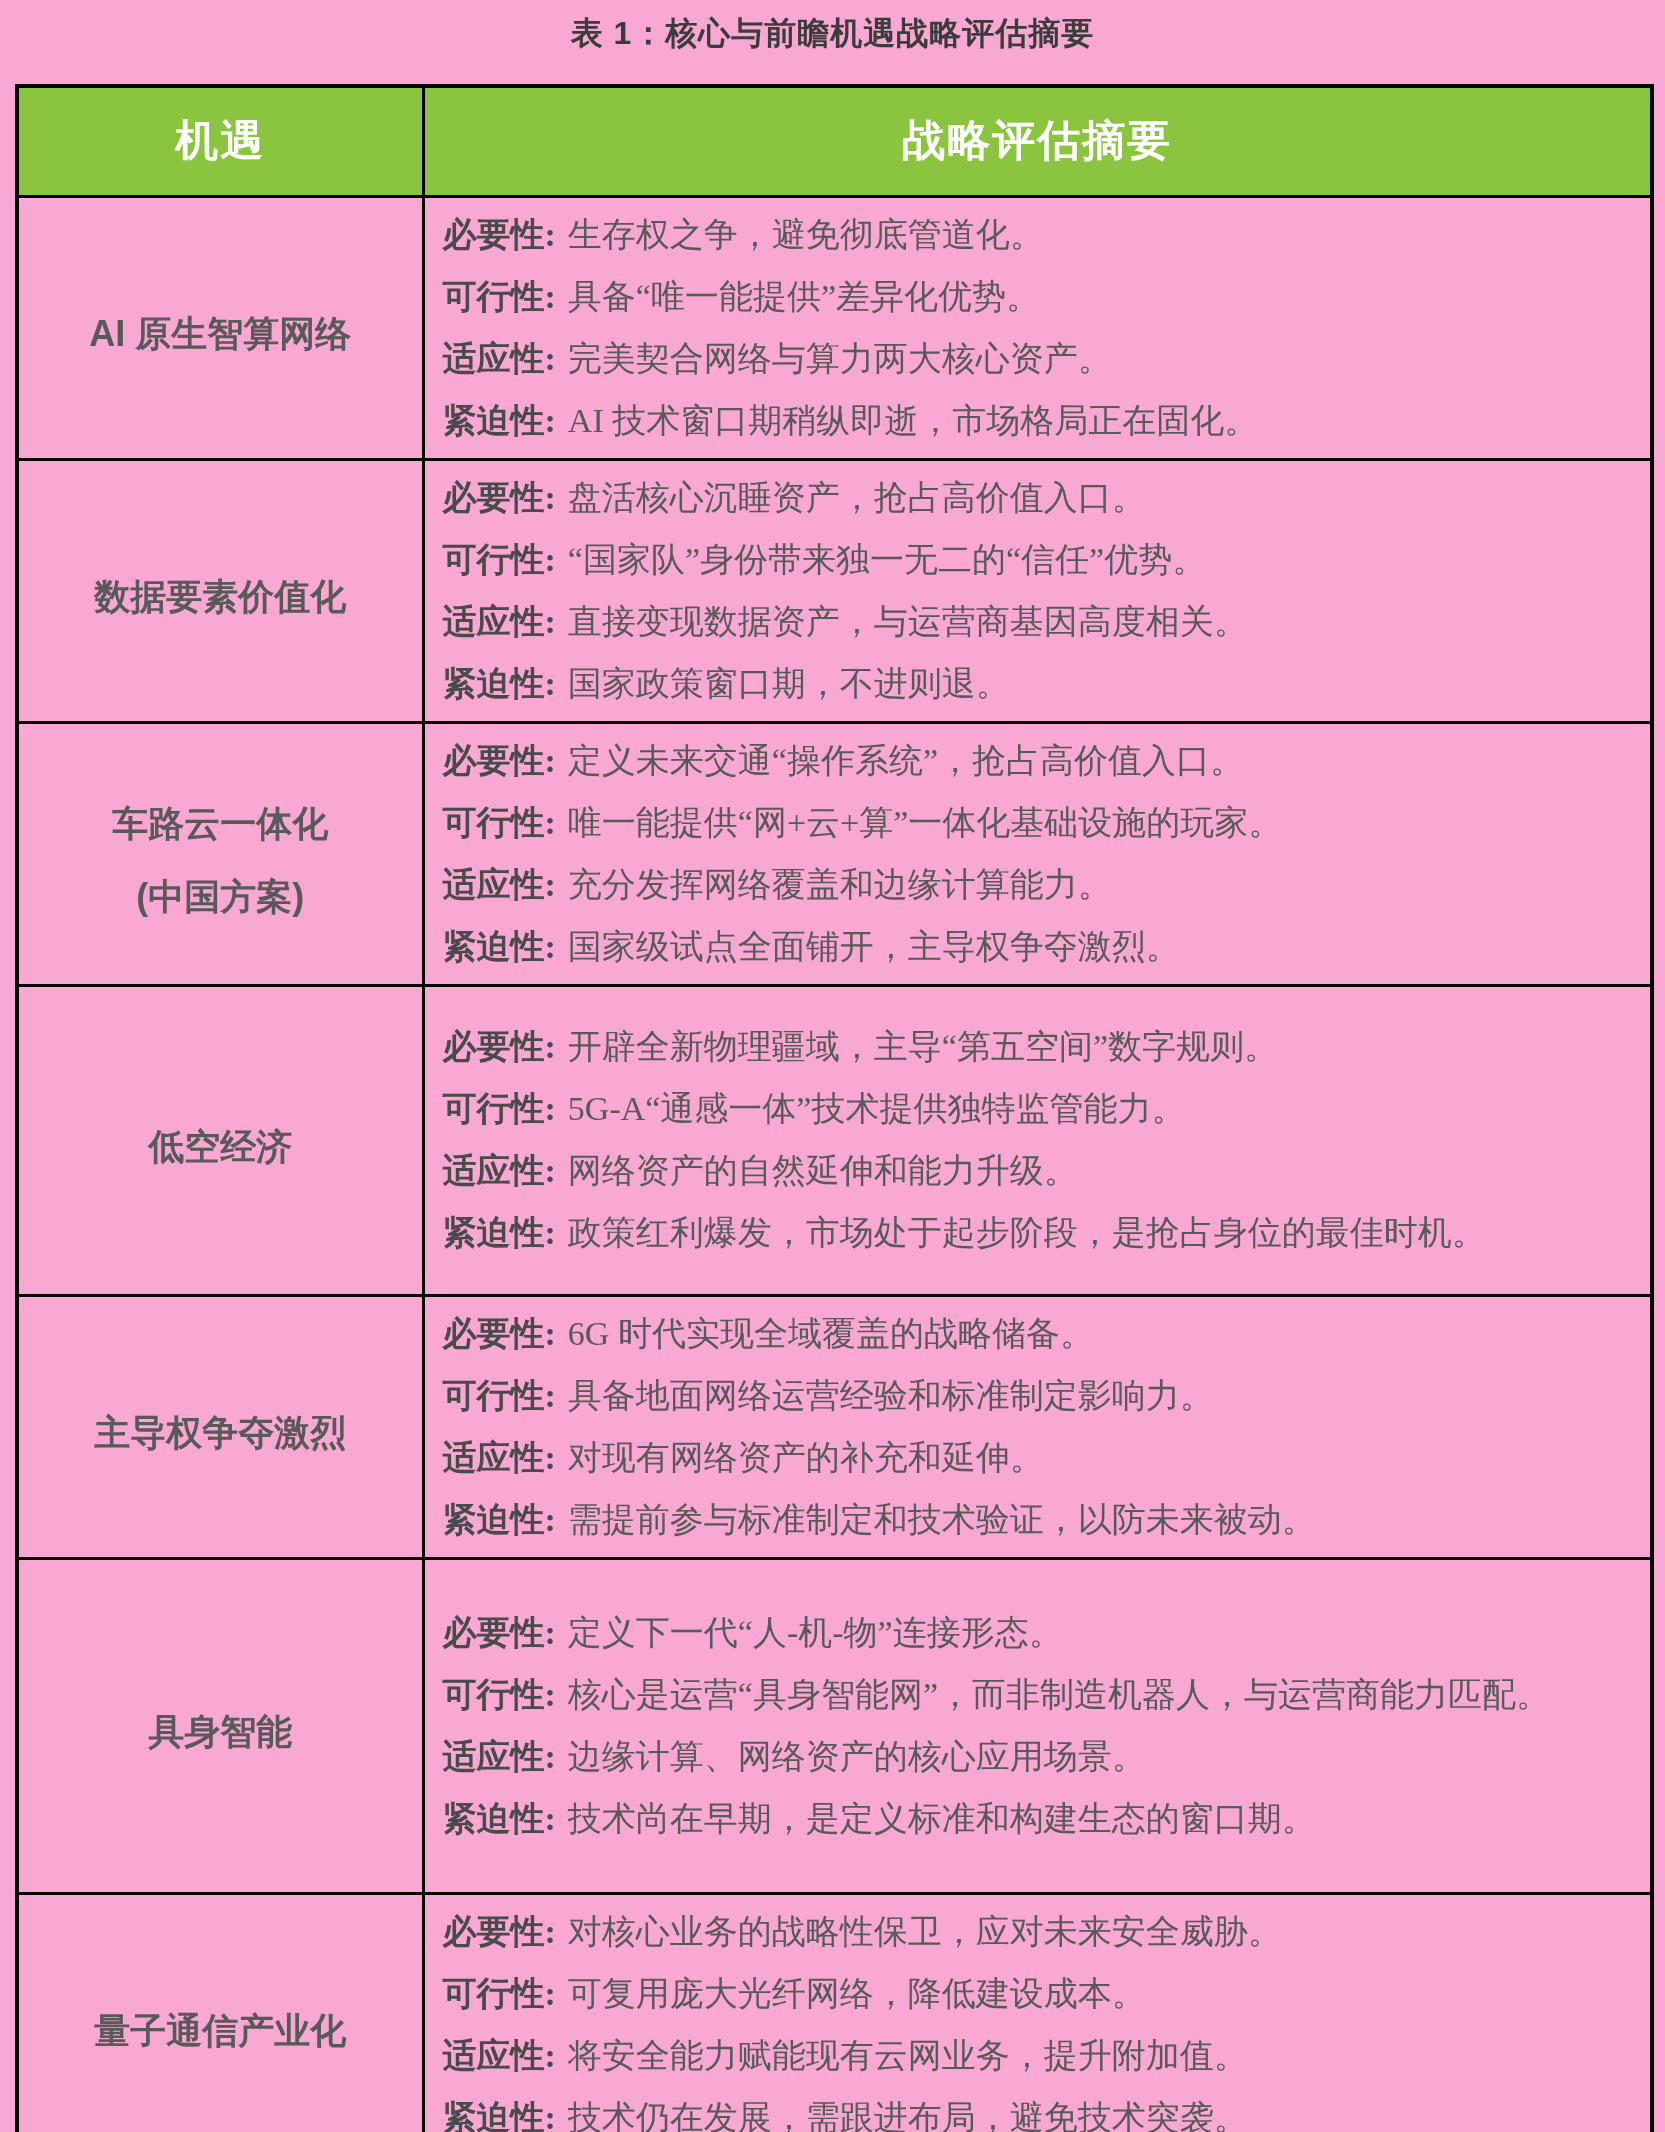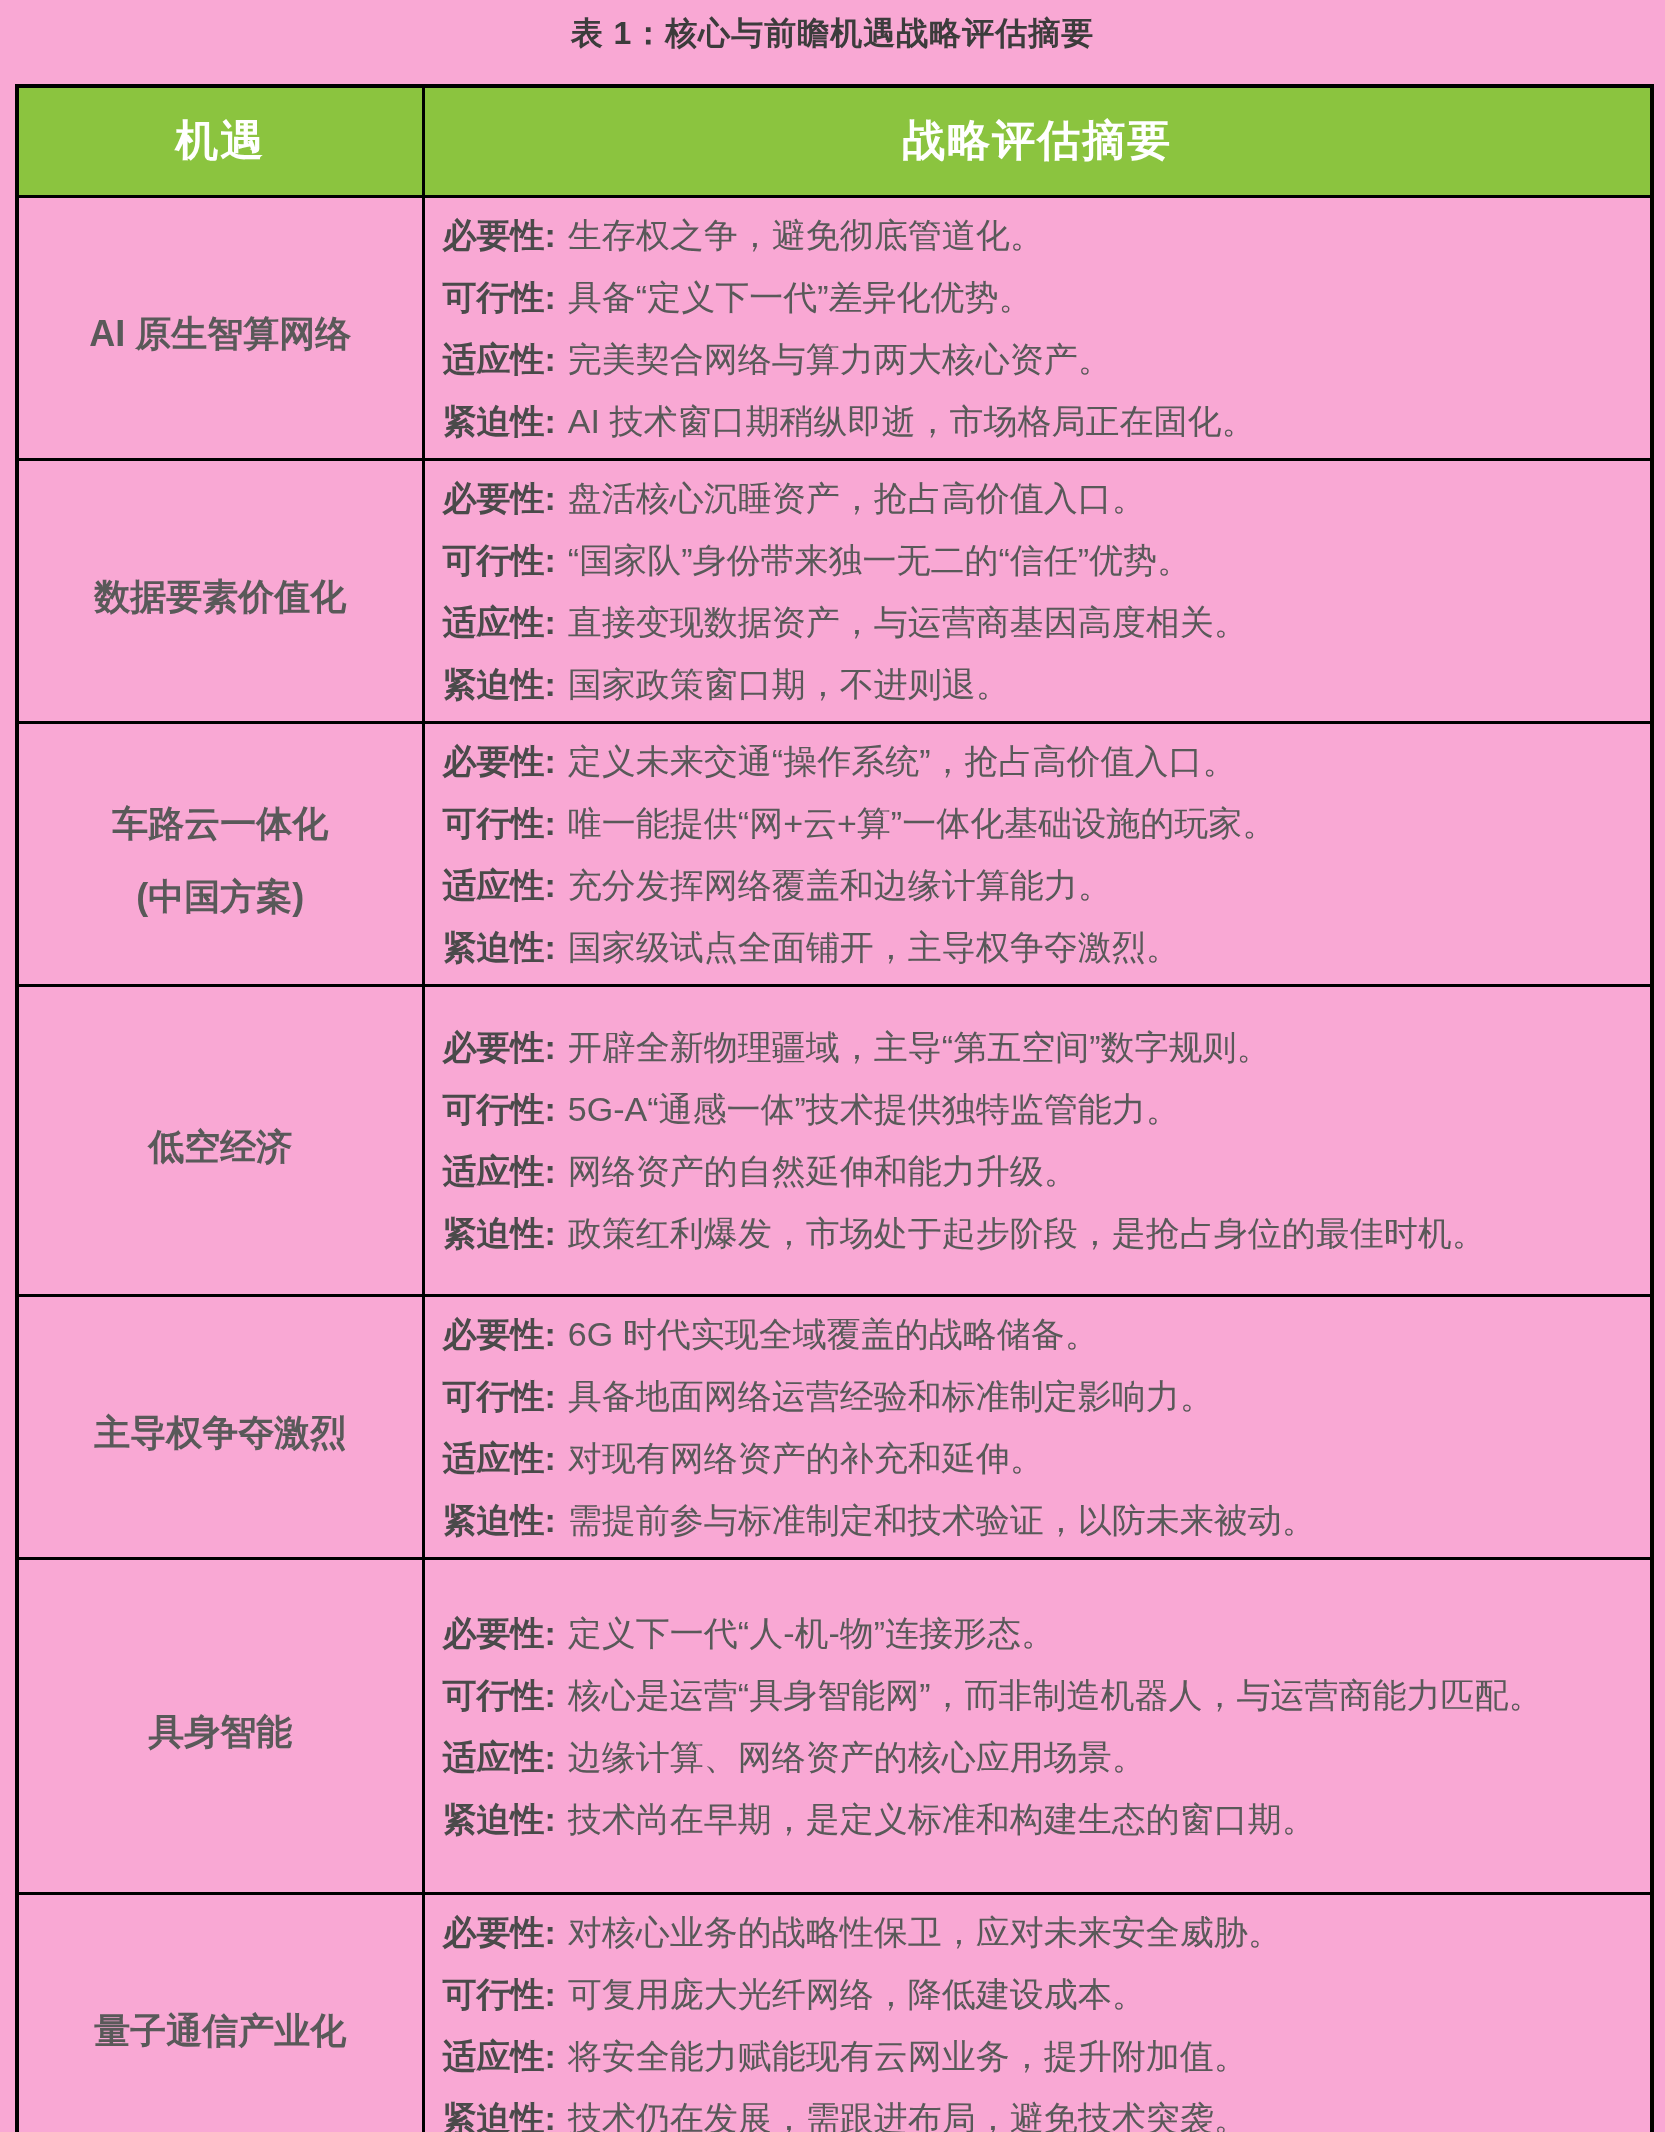--- a/index.html
+++ b/index.html
@@ -52,20 +52,21 @@
     font-size: 36px;
     color: #595959;
     padding: 0 8px;
   }
   .opp-line { line-height: 1.25; margin-top: 12px; }
   .opp-line + .opp-line { margin-top: 28px; }
   td.summary-cell {
     padding: 6px 18px;
     font-size: 34px;
     color: #595959;
+    font-family: Liberation Serif, serif;
   }
   .item { line-height: 62px; }
   .item-label {
     font-weight: bold;
     color: #4a4a4a;
   }
   .item-text { margin-left: 12px; }
   
   tr.row-0 { height: 255px; }
   tr.row-1 { height: 262px; }
@@ -92,21 +93,21 @@
         <th class="header-cell">战略评估摘要</th>
       </tr>
     </thead>
     <tbody id="table-body">
         <tr class="row-0">
           <td class="opp-cell">
             <div class="opp-line">AI 原生智算网络</div>
           </td>
           <td class="summary-cell">
             <div class="item"><span class="item-label">必要性:</span><span class="item-text">生存权之争，避免彻底管道化。</span></div>
-            <div class="item"><span class="item-label">可行性:</span><span class="item-text">具备“定义下一代”差异化优势。</span></div>
+            <div class="item"><span class="item-label">可行性:</span><span class="item-text">具备“唯一能提供”差异化优势。</span></div>
             <div class="item"><span class="item-label">适应性:</span><span class="item-text">完美契合网络与算力两大核心资产。</span></div>
             <div class="item"><span class="item-label">紧迫性:</span><span class="item-text">AI 技术窗口期稍纵即逝，市场格局正在固化。</span></div>
           </td>
         </tr>
         <tr class="row-1">
           <td class="opp-cell">
             <div class="opp-line">数据要素价值化</div>
           </td>
           <td class="summary-cell">
             <div class="item"><span class="item-label">必要性:</span><span class="item-text">盘活核心沉睡资产，抢占高价值入口。</span></div>

